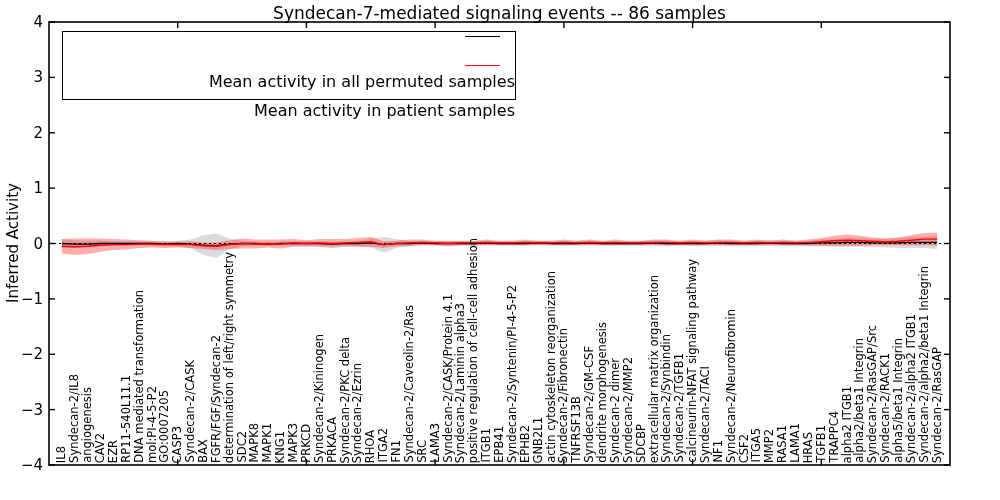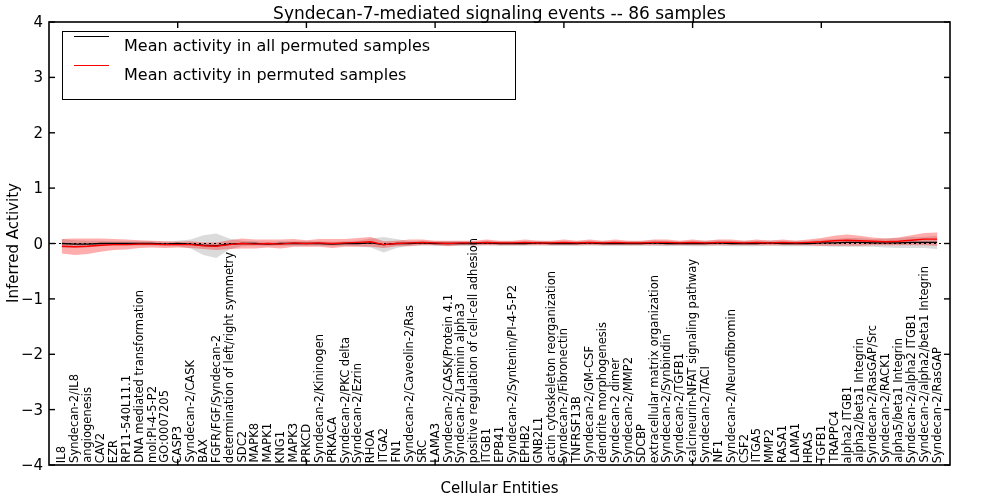--- a/index.html
+++ b/index.html
@@ -11,21 +11,21 @@
   .ylabel{position:absolute;left:13px;top:243px;transform:translate(-50%,-50%) rotate(-90deg);
     white-space:nowrap;font-size:15px;}
   #chart-svg{position:absolute;left:0;top:0;}
   .ytick{position:absolute;right:0;font-size:15px;line-height:18px;text-align:right;}
   #ytick-labels{position:absolute;left:0;top:0;width:43px;height:500px;}
   #xtick-labels{position:absolute;left:0;top:0;width:1000px;height:500px;pointer-events:none;}
   .xtick{position:absolute;bottom:37px;writing-mode:vertical-rl;transform:rotate(180deg);
     font-size:11.5px;line-height:12px;white-space:nowrap;}
   .legend{position:absolute;left:62px;top:31px;width:452px;border:1.6px solid #000;
     background:#fff;padding:4px 0 5px 0;}
-  .legend-row{display:flex;align-items:flex-start;height:29px;padding-left:11px;}
+  .legend-row{display:flex;align-items:flex-end;height:29px;padding-left:11px;flex-direction:column;}
   .legend-line{display:inline-block;width:35px;height:0;border-top:1.7px solid #000;
     margin-right:15px;flex:0 0 35px;}
   .legend-text{font-size:16px;white-space:nowrap;}
 </style>
 </head>
 <body>
 
 <div class="figure">
   <svg id="chart-svg" width="1000" height="500">
       <path d="M61.9,239.1 L74.7,240.2 L87.6,240.7 L100.5,240.7 L113.4,241.3 L126.2,241.3 L139.1,241.3 L152.0,241.3 L164.8,241.8 L177.7,240.7 L190.6,239.6 L203.5,235.2 L216.3,233.5 L229.2,238.5 L242.1,240.7 L254.9,241.3 L267.8,241.8 L280.7,241.3 L293.6,241.3 L306.4,241.3 L319.3,241.3 L332.2,241.8 L345.0,241.3 L357.9,240.7 L370.8,238.5 L383.7,236.9 L396.5,239.1 L409.4,241.3 L422.3,240.7 L435.1,241.3 L448.0,241.3 L460.9,241.3 L473.8,241.3 L486.6,240.7 L499.5,241.3 L512.4,241.3 L525.2,241.3 L538.1,240.7 L551.0,241.3 L563.9,241.3 L576.7,241.3 L589.6,240.7 L602.5,241.3 L615.3,241.3 L628.2,241.3 L641.1,241.3 L654.0,240.2 L666.8,240.7 L679.7,241.3 L692.6,240.7 L705.4,240.7 L718.3,240.2 L731.2,240.7 L744.1,240.7 L756.9,240.7 L769.8,240.2 L782.7,240.7 L795.5,240.7 L808.4,240.7 L821.3,239.6 L834.2,239.1 L847.0,238.0 L859.9,238.0 L872.8,239.1 L885.6,238.5 L898.5,238.0 L911.4,236.9 L924.3,236.9 L937.1,235.7 L937.1,249.0 L924.3,247.9 L911.4,247.9 L898.5,247.9 L885.6,247.4 L872.8,246.8 L859.9,246.8 L847.0,246.8 L834.2,246.8 L821.3,246.3 L808.4,246.3 L795.5,246.3 L782.7,246.3 L769.8,245.7 L756.9,246.3 L744.1,246.3 L731.2,246.3 L718.3,245.7 L705.4,246.3 L692.6,246.3 L679.7,245.7 L666.8,246.3 L654.0,245.7 L641.1,245.7 L628.2,245.7 L615.3,245.7 L602.5,245.7 L589.6,245.2 L576.7,245.7 L563.9,245.7 L551.0,245.7 L538.1,245.2 L525.2,245.7 L512.4,245.7 L499.5,245.7 L486.6,245.2 L473.8,245.7 L460.9,245.7 L448.0,245.7 L435.1,245.7 L422.3,245.2 L409.4,245.7 L396.5,247.9 L383.7,252.4 L370.8,247.4 L357.9,246.3 L345.0,245.7 L332.2,246.3 L319.3,245.7 L306.4,245.7 L293.6,245.7 L280.7,245.7 L267.8,246.3 L254.9,245.7 L242.1,246.3 L229.2,249.6 L216.3,257.9 L203.5,255.1 L190.6,248.5 L177.7,246.3 L164.8,246.3 L152.0,245.7 L139.1,245.7 L126.2,245.7 L113.4,245.7 L100.5,246.3 L87.6,247.4 L74.7,247.9 L61.9,247.9 Z" fill="#999999" fill-opacity="0.35" stroke="none"></path>
@@ -60,21 +60,20 @@
       <line x1="435.1" x2="435.1" y1="22" y2="28" stroke="#000" stroke-width="1.4"></line>
       <line x1="563.9" x2="563.9" y1="465" y2="459" stroke="#000" stroke-width="1.4"></line>
       <line x1="563.9" x2="563.9" y1="22" y2="28" stroke="#000" stroke-width="1.4"></line>
       <line x1="692.6" x2="692.6" y1="465" y2="459" stroke="#000" stroke-width="1.4"></line>
       <line x1="692.6" x2="692.6" y1="22" y2="28" stroke="#000" stroke-width="1.4"></line>
       <line x1="821.3" x2="821.3" y1="465" y2="459" stroke="#000" stroke-width="1.4"></line>
       <line x1="821.3" x2="821.3" y1="22" y2="28" stroke="#000" stroke-width="1.4"></line>
     </svg>
   <div class="title">Syndecan-7-mediated signaling events -- 86 samples</div>
   <div class="ylabel">Inferred Activity</div>
-  <div class="xlabel">Cellular Entities</div>
   <div id="ytick-labels">
       <span class="ytick" style="top: 13px;">4</span>
       <span class="ytick" style="top: 68.375px;">3</span>
       <span class="ytick" style="top: 123.75px;">2</span>
       <span class="ytick" style="top: 179.125px;">1</span>
       <span class="ytick" style="top: 234.5px;">0</span>
       <span class="ytick" style="top: 289.875px;">−1</span>
       <span class="ytick" style="top: 345.25px;">−2</span>
       <span class="ytick" style="top: 400.625px;">−3</span>
       <span class="ytick" style="top: 456px;">−4</span>
@@ -150,16 +149,16 @@
       <span class="xtick" style="left: 917.8px;">Syndecan-2/alpha2/beta1 Integrin</span>
       <span class="xtick" style="left: 930.6px;">Syndecan-2/RasGAP</span>
     </div>
   <div class="legend">
     <div class="legend-row">
       <span class="legend-line" style="border-top-color: rgb(0, 0, 0);"></span>
       <span class="legend-text">Mean activity in all permuted samples</span>
     </div>
     <div class="legend-row">
       <span class="legend-line" style="border-top-color: rgb(255, 0, 0);"></span>
-      <span class="legend-text">Mean activity in permuted samples</span>
+      <span class="legend-text">Mean activity in patient samples</span>
     </div>
   </div>
 </div>
 
 </body></html>

